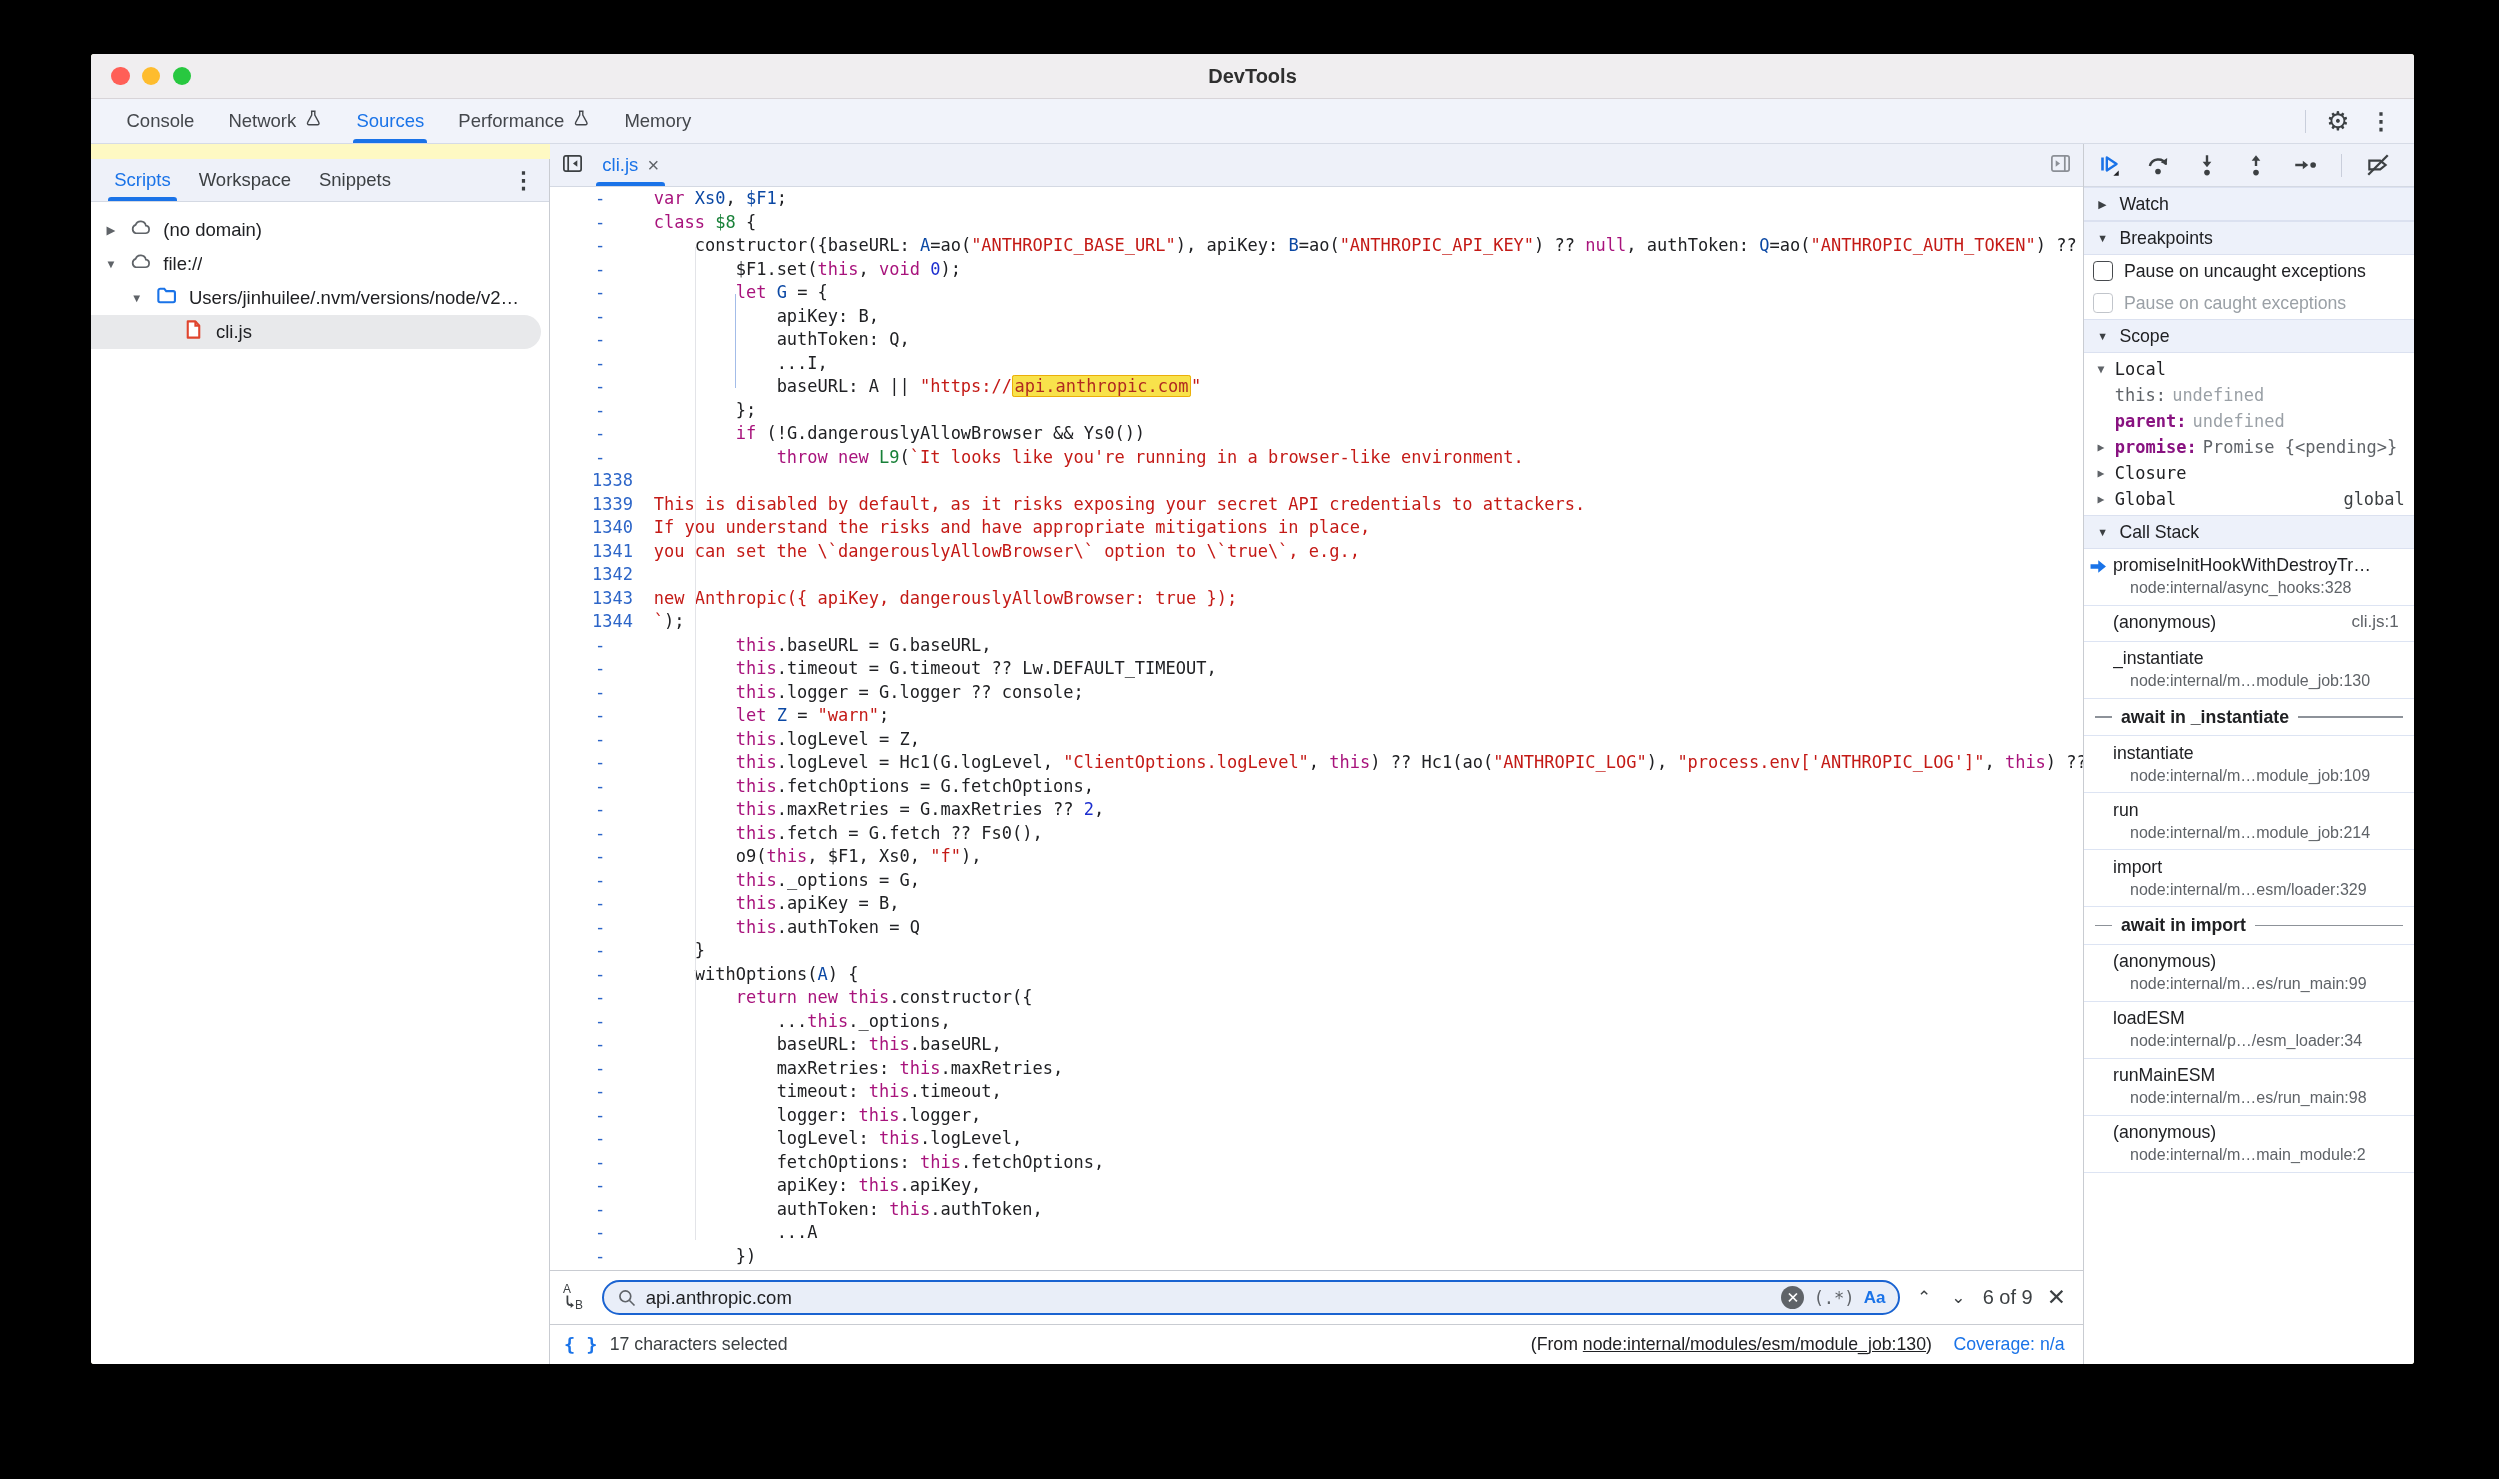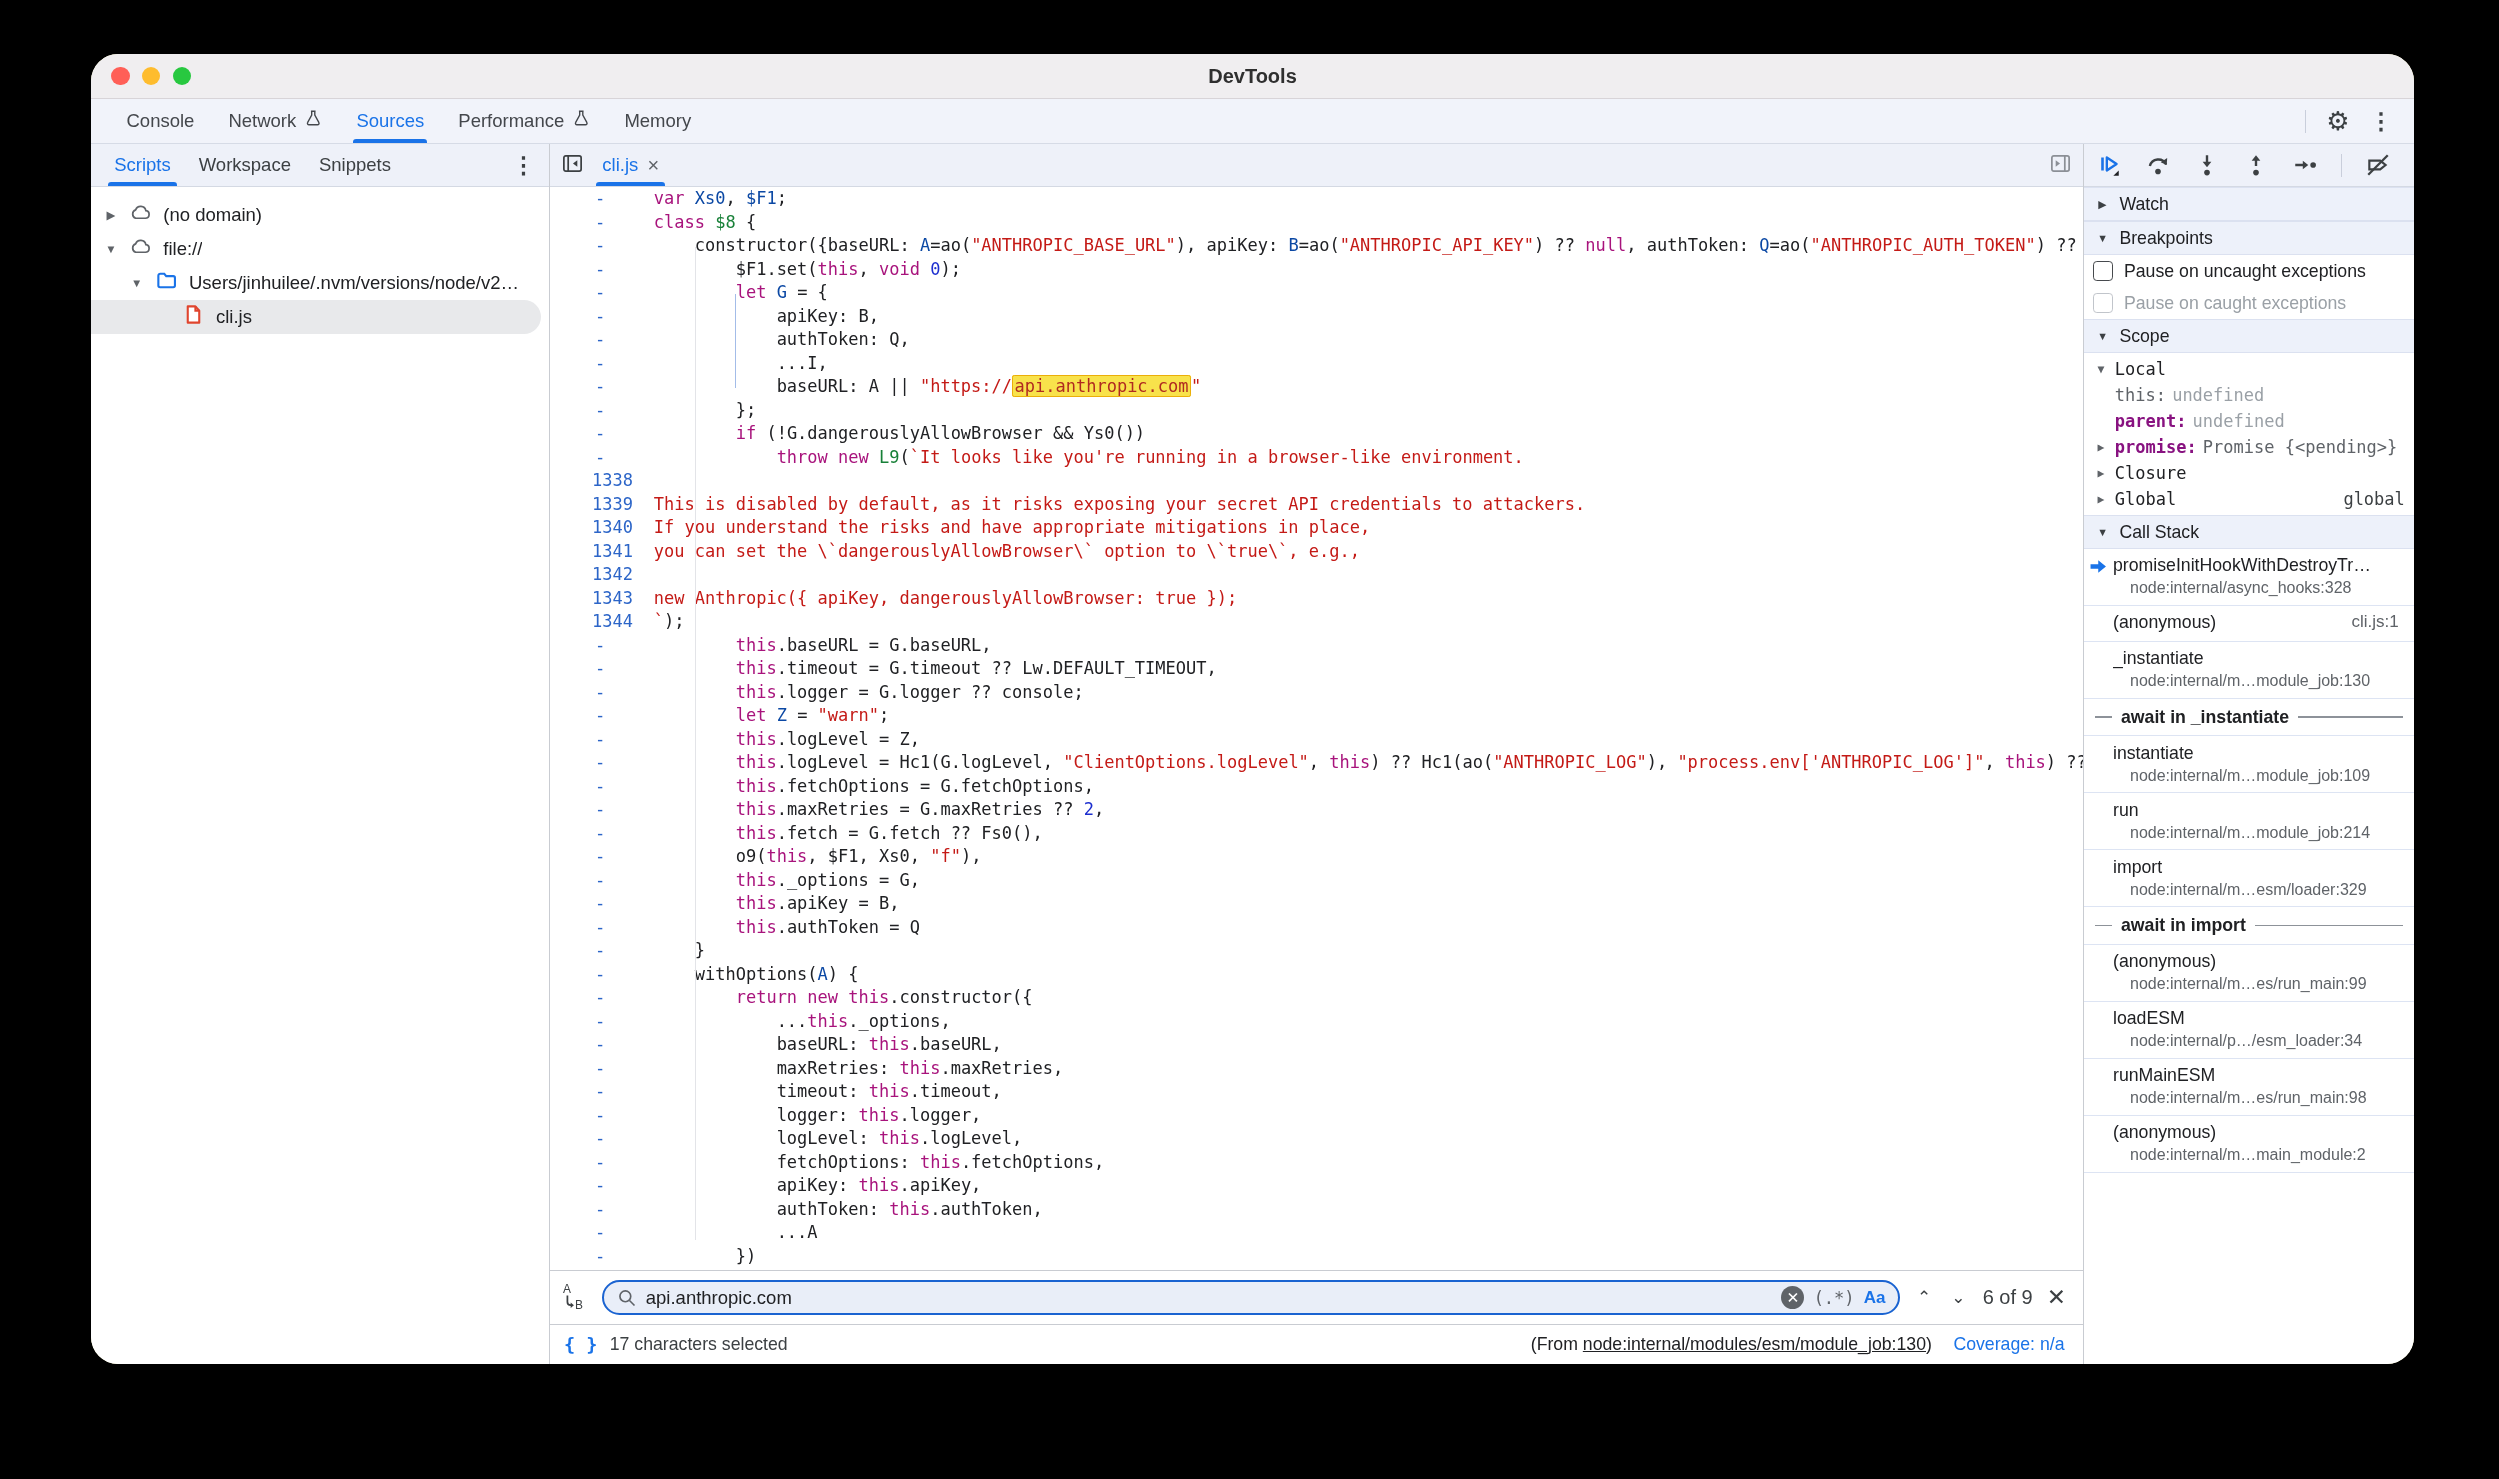--- a/index.html
+++ b/index.html
@@ -1,38 +1,38 @@
 <!DOCTYPE html>
 <html style="font-size:12.3px"><head>
 <meta charset="utf-8">
 <style>
   * { margin:0; padding:0; box-sizing:border-box; }
   html,body { width:2500px; height:1479px; background:#000; font-family:"Liberation Sans", sans-serif; overflow:hidden; }
-  #window { position:absolute; left:91px; top:54px; width:2323px; height:1310px; background:#fef9c3; border-radius:27px; overflow:hidden; box-shadow:0 23px 69px rgba(0,0,0,.6); display:flex; flex-direction:column; }
+  #window { position:absolute; left:91px; top:54px; width:2323px; height:1310px; background:#fef9c3; border-radius:3px; overflow:hidden; box-shadow:0 23px 69px rgba(0,0,0,.6); display:flex; flex-direction:column; }
 
   
   .titlebar { height:45px; background:#f0eef0; border-bottom:0.8px solid #d8d4d8; display:flex; align-items:center; position:relative; flex:0 0 auto; }
   .lights { display:flex; gap:12.3px; margin-left:20px; }
   .light { width:18.5px; height:18.5px; border-radius:50%; }
   .title { position:absolute; left:0; right:0; text-align:center; font-size:20px; font-weight:bold; color:#2f2f2f; }
 
   
   .paneltabs { height:45px; background:#f1f3fa; border-bottom:0.8px solid #d6dbe6; display:flex; align-items:stretch; padding-left:18.5px; flex:0 0 auto;gap:15px; }
   .ptab { display:flex; align-items:center; gap:7.7px; padding:0 17px; font-size:18.5px; color:#44474c; position:relative; cursor:default; }
   .ptab.sel { color:#1a73e8; }
   .ptab.sel::after { content:""; position:absolute; left:14px; right:14px; bottom:0; height:3.8px; border-radius:3.1px 3.1px 0 0; background:#1a73e8; }
   .flask { width:18.5px; height:18.5px; }
   .pt-right { margin-left:auto; display:flex; align-items:center; gap:20px; padding-right:21.5px; }
   .vsep { width:0.8px; height:23px; background:#c9cedb; }
   .gear { font-size:26px; color:#3c4043; line-height:1; }
   .kebab { font-size:23px; color:#3c4043; font-weight:bold; letter-spacing:0; }
 
   
   .main { flex:1; display:flex; min-height:0; }
-  .sidebar { width:459px; border-right:0.8px solid #c9ccd2; display:flex; flex-direction:column; background:#fff; }
+  .sidebar { width:459px; border-right:0.8px solid #c9ccd2; display:flex; flex-direction:column; background:#fff;margin-top:15px; }
   .editor { flex:1; display:flex; flex-direction:column; min-width:0; background:#fff; }
   .rightpanel { width:331px; border-left:0.8px solid #c9ccd2; display:flex; flex-direction:column; background:#fff; }
 
   .row2 { height:43px; background:#eef1f9; border-bottom:0.8px solid #d4d9e3; display:flex; align-items:stretch; flex:0 0 auto; }
 
   
   .stab { display:flex; align-items:center; padding:0 14px; font-size:18.5px; color:#3c4043; position:relative; }
   .stab.sel { color:#1a73e8; }
   .stab.sel::after { content:""; position:absolute; left:7.7px; right:7.7px; bottom:0; height:3.8px; border-radius:3.1px 3.1px 0 0; background:#1a73e8; }
   .sidebar .row2 { padding-left:9.2px; }

